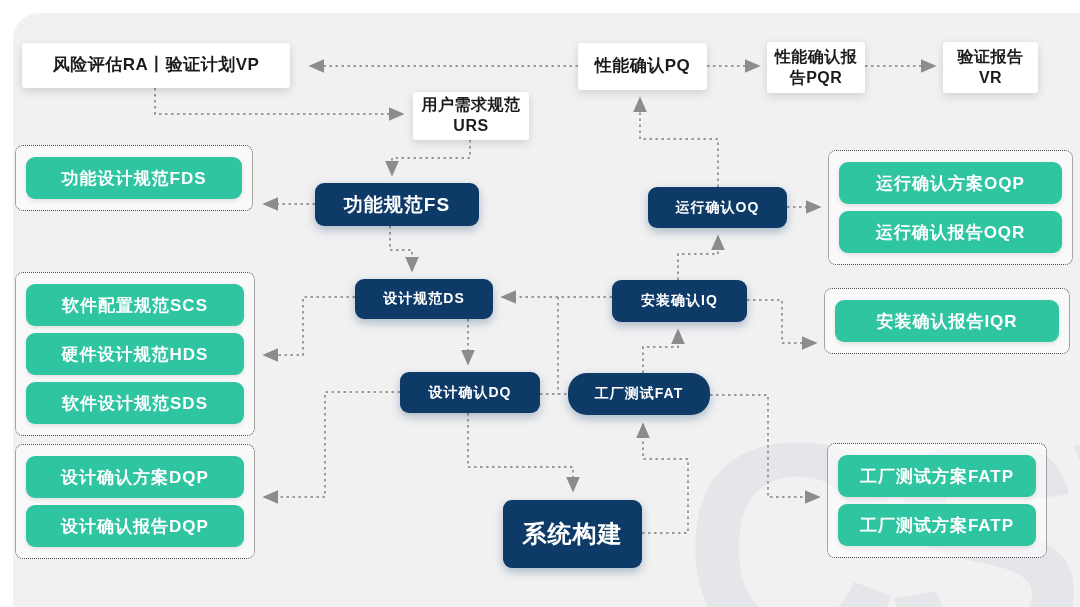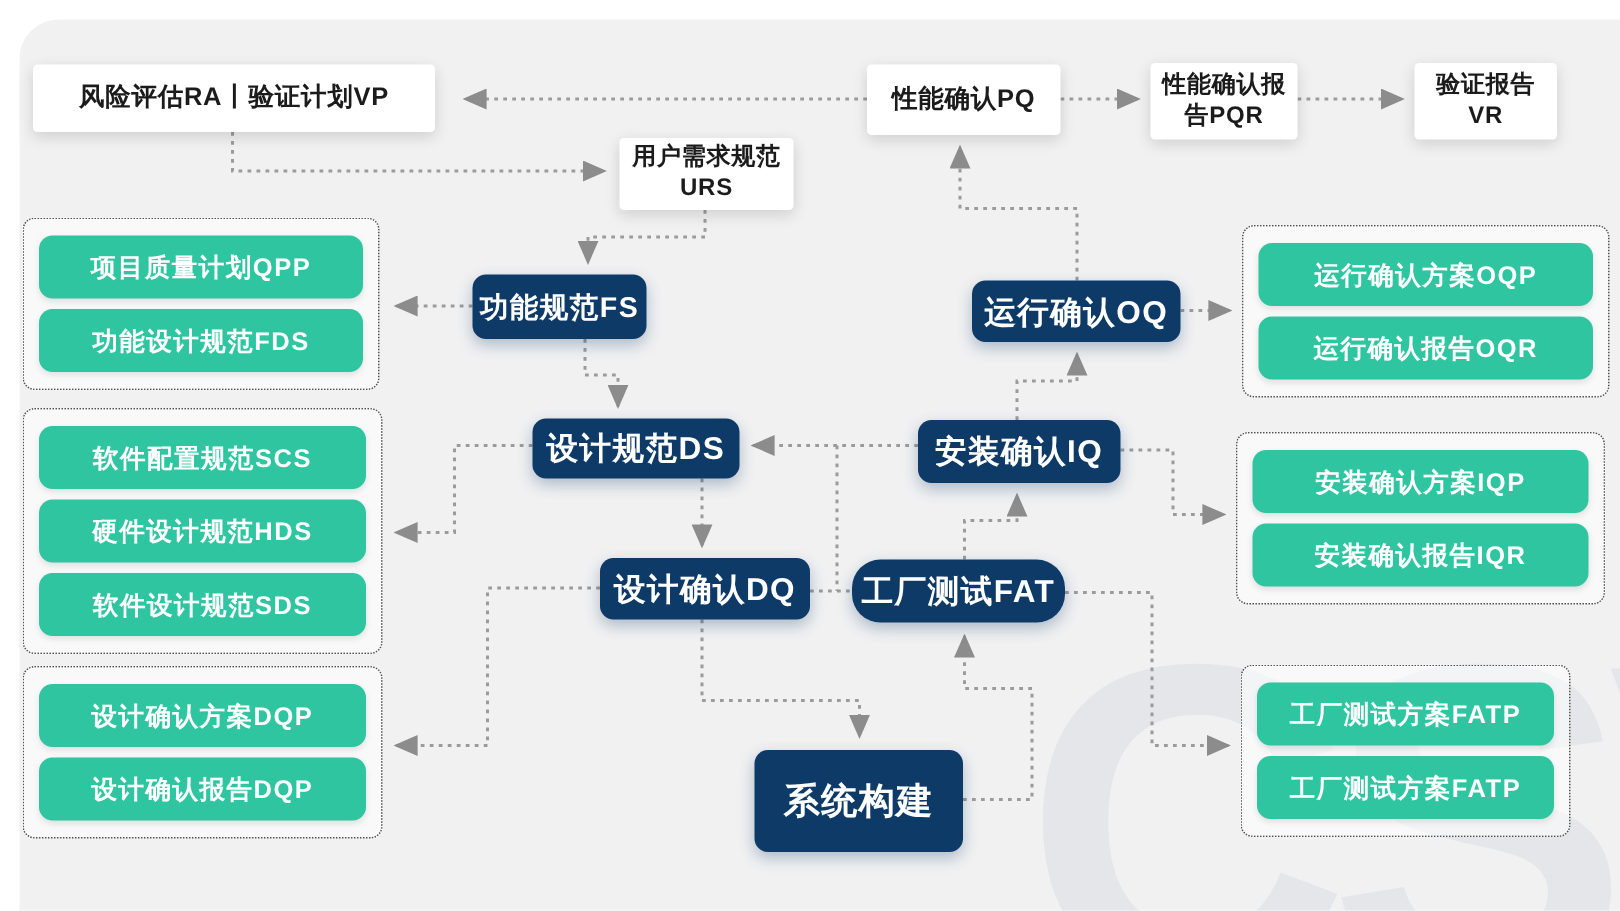--- a/index.html
+++ b/index.html
@@ -37,53 +37,51 @@
     font-weight:bold;
   }
   .wbox{
     background:#fff;border-radius:3px;color:#1b1b1b;
     box-shadow:0 3px 10px rgba(0,0,0,0.14);
     font-size:17px;letter-spacing:0.5px;line-height:1.3;
   }
   .nbox{
     background:var(--navy,#0e3a68);border-radius:9px;color:#fff;
     box-shadow:0 4px 10px rgba(14,58,104,0.30);
-    font-size:21px;letter-spacing:1px;
+    font-size:14px;letter-spacing:1px;
   }
   .small{font-size:16px;text-align:center;}
   .pad{padding:2px 4px;}
 </style>
 </head>
 <body>
 
 <div class="page">
   <div class="canvas"></div>
 
   <div class="watermark">CSV</div>
 
   <div class="group" style="left:15px;top:145px;width:238px;">
-      <div class="gbox">项目质量计划QPP</div>
       <div class="gbox">功能设计规范FDS</div>
     </div>
   <div class="group" style="left:15px;top:272px;width:240px;">
       <div class="gbox">软件配置规范SCS</div>
       <div class="gbox">硬件设计规范HDS</div>
       <div class="gbox">软件设计规范SDS</div>
     </div>
   <div class="group" style="left:15px;top:444px;width:240px;">
       <div class="gbox">设计确认方案DQP</div>
       <div class="gbox">设计确认报告DQP</div>
     </div>
 
   <div class="group" style="left:828px;top:150px;width:245px;">
       <div class="gbox">运行确认方案OQP</div>
       <div class="gbox">运行确认报告OQR</div>
     </div>
   <div class="group" style="left:824px;top:288px;width:246px;">
-      <div class="gbox">安装确认方案IQP</div>
       <div class="gbox">安装确认报告IQR</div>
     </div>
   <div class="group" style="left:827px;top:443px;width:220px;">
       <div class="gbox">工厂测试方案FATP</div>
       <div class="gbox">工厂测试方案FATP</div>
     </div>
 
   <svg class="wires" width="1080" height="607" viewBox="0 0 1080 607">
     <defs>
       <marker id="arw" markerWidth="8" markerHeight="7" refX="7.2" refY="3.5" orient="auto" markerUnits="strokeWidth">
@@ -114,20 +112,20 @@
       <polyline points="865,66 935,66" marker-end="url(#arw)"></polyline>
     </g>
   </svg>
 
   <div class="node wbox pad" style="left:22px;top:43px;width:268px;height:45px;">风险评估RA丨验证计划VP</div>
   <div class="node wbox small pad" style="left:413px;top:92px;width:116px;height:48px;">用户需求规范URS</div>
   <div class="node wbox pad" style="left:578px;top:43px;width:129px;height:47px;">性能确认PQ</div>
   <div class="node wbox small pad" style="left:767px;top:42px;width:98px;height:51px;">性能确认报告PQR</div>
   <div class="node wbox small pad" style="left:943px;top:42px;width:95px;height:51px;">验证报告VR</div>
 
-  <div class="node nbox" style="left:315px;top:183px;width:116px;height:43px;font-size:19px;">功能规范FS</div>
+  <div class="node nbox" style="left:315px;top:183px;width:164px;height:43px;font-size:19px;">功能规范FS</div>
   <div class="node nbox" style="left:355px;top:279px;width:138px;height:40px;">设计规范DS</div>
   <div class="node nbox" style="left:400px;top:372px;width:140px;height:41px;">设计确认DQ</div>
   <div class="node nbox" style="left:568px;top:373px;width:142px;height:42px;border-radius:19px;">工厂测试FAT</div>
   <div class="node nbox" style="left:612px;top:280px;width:135px;height:42px;">安装确认IQ</div>
   <div class="node nbox" style="left:648px;top:187px;width:139px;height:41px;">运行确认OQ</div>
   <div class="node nbox" style="left:503px;top:500px;width:139px;height:68px;font-size:24px;">系统构建</div>
 </div>
 
 </body></html>

